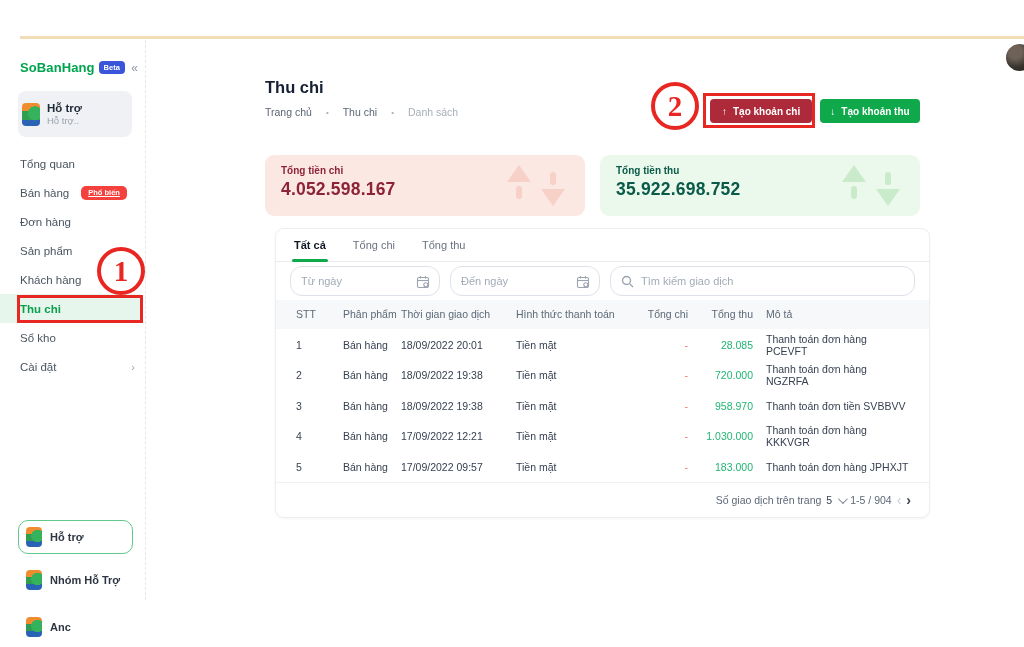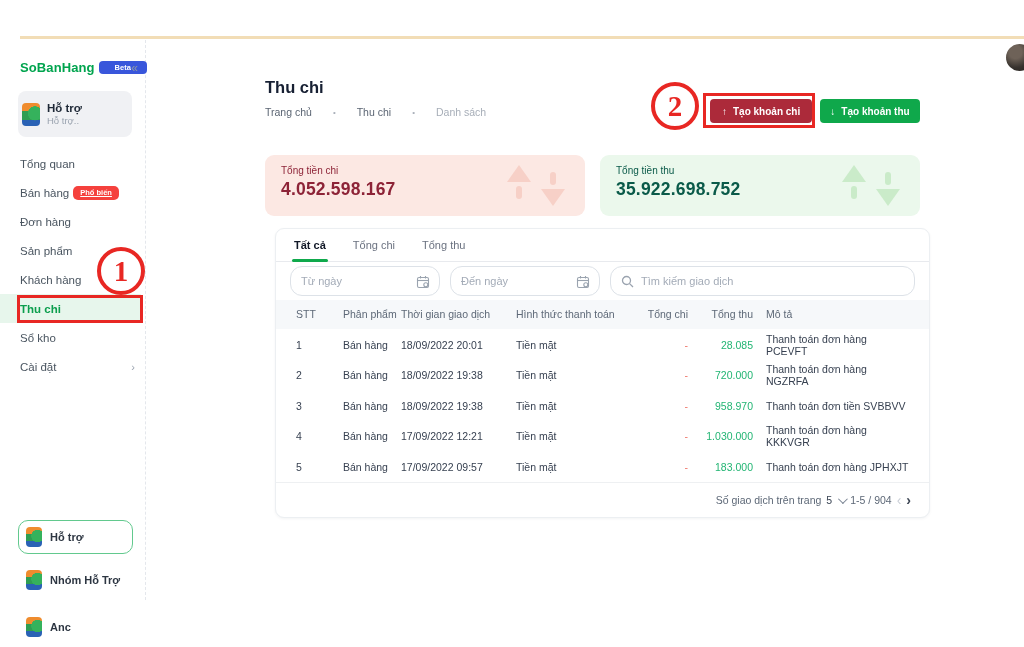--- a/index.html
+++ b/index.html
@@ -14,35 +14,35 @@
   .topline { position:absolute; left:20px; top:36px; width:1004px; height:3px; background:#f2ddb6; }
   .avatar { position:absolute; left:1006px; top:44px; width:27px; height:27px; border-radius:50%;
     background:radial-gradient(circle at 35% 30%, #6e6258 0 25%, #37322e 60%, #201d1a 100%); }
 
   
   .sidebar { position:absolute; left:0; top:40px; width:146px; height:560px; background:#fff;
     border-right:1px dashed #e4e7ec; }
   .logo-row { position:relative; padding:20px 0 0 20px; display:flex; align-items:center; }
   .brand { font-size:13px; font-weight:800; color:#00a44e; letter-spacing:.1px; }
   .beta { margin-left:4px; background:#3956db; color:#fff; font-size:7.5px; font-weight:700;
-    padding:2px 16px; border-radius:4px; }
+    padding:2px 5px; border-radius:4px; }
   .collapse { position:absolute; right:7px; top:21px; color:#8d97a5; font-size:12px; cursor:pointer; }
   .store-card { margin:16px 13px 0 18px; background:#f0f1f4; border-radius:8px; height:46px;
     display:flex; align-items:center; padding:0 8px 0 4px; gap:7px; }
   .store-ico { width:18px; height:23px; border-radius:4px; flex:0 0 auto;
     background-image:
       radial-gradient(circle at 72% 45%, #35b25c 0 38%, rgba(0,0,0,0) 40%),
       linear-gradient(180deg,#ef8c2e 0 34%, #2f9e52 34% 72%, #2a62b5 72% 100%);
   }
   .store-name { font-size:11.5px; font-weight:700; color:#1f2937; line-height:1.25; }
   .store-sub { font-size:9.5px; color:#9aa3af; line-height:1.25; }
   .nav { margin-top:12px; }
   .nav-item { position:relative; height:29px; display:flex; align-items:center; padding-left:20px;
     font-size:11.5px; color:#4a5560; cursor:pointer; }
-  .nav-badge { margin-left:4px; background:#f5413d; color:#fff; font-size:7.5px; font-weight:700;
+  .nav-badge { margin-left:12px; background:#f5413d; color:#fff; font-size:7.5px; font-weight:700;
     padding:2.5px 7px; border-radius:5px;text-decoration:underline; }
   .nav-item.active { background:#e7f6ec; color:#0b9e4d; font-weight:700; margin-right:4px; }
   .nav-chevron { position:absolute; right:10px; color:#9aa3af; font-size:11px; }
 
   .ann-box-1 { position:absolute; left:17px; top:295px; width:126px; height:28px;
     border:3px solid #e82723; z-index:5; pointer-events:none; }
   .ann-circle { position:absolute; width:48px; height:48px; border:4px solid #e82723; border-radius:50%;
     display:flex; align-items:center; justify-content:center; z-index:6; background:transparent;
     color:#e82723; font-family:"Liberation Serif","DejaVu Serif",serif; font-weight:700; font-size:29px;
     pointer-events:none; }
@@ -53,36 +53,36 @@
 
   .store-list { position:absolute; left:0; top:480px; width:146px; }
   .store-row { display:flex; align-items:center; gap:8px; padding-left:26px; height:24px;
     font-size:11px; font-weight:700; color:#2d3642; margin-bottom:23px; cursor:pointer; }
   .store-row.selected { margin-left:18px; margin-right:13px; padding-left:7px; height:34px;
     border:1.5px solid #62c98e; border-radius:10px; background:#fff; margin-bottom:14px; }
   .store-row .store-ico { width:16px; height:20px; }
 
   
   .page-title { position:absolute; left:265px; top:78px; font-size:16.5px; font-weight:800; color:#172033; }
-  .breadcrumb { position:absolute; left:265px; top:106px; display:flex; align-items:center; gap:21px;
+  .breadcrumb { position:absolute; left:265px; top:106px; display:flex; align-items:center; gap:14px;
     font-size:10.5px; color:#5b6573; }
   .crumb-sep { color:#aab0ba; font-size:8px; }
   .crumb-muted { color:#a7aeb8; }
 
   .btn { position:absolute; top:99px; height:24px; display:flex; align-items:center; gap:6px;
     padding:0 12px; border:none; border-radius:4px; color:#fff; font-size:10px; font-weight:700;
     font-family:inherit; cursor:pointer; }
   .btn .arrow { font-size:10px; }
   .btn-expense { left:710px; background:#ac2a3a; }
   .btn-income { left:820px; width:100px; background:#0fa84b; justify-content:center; padding:0 8px; }
 
   .sum-card { position:absolute; top:155px; width:320px; height:61px; border-radius:9px; padding:10px 16px; }
   .sum-card.exp { left:265px; background:#fce8e3; }
   .sum-card.inc { left:600px; background:#ebf8ec; }
-  .sum-label { font-size:10px; font-weight:400; }
+  .sum-label { font-size:10px; font-weight:700; }
   .sum-value { font-size:17.5px; font-weight:800; margin-top:3px; letter-spacing:.2px; }
   .exp .sum-label,.exp .sum-value { color:#8d2337; }
   .inc .sum-label,.inc .sum-value { color:#0a5a49; }
   .wm { position:absolute; right:20px; top:10px; display:flex; gap:10px; }
   .wm-col { display:flex; flex-direction:column; align-items:center; gap:4px; }
   .wm-col.dn { margin-top:7px; }
   .tri-up { width:0; height:0; border-left:12px solid transparent; border-right:12px solid transparent;
     border-bottom:17px solid; }
   .tri-dn { width:0; height:0; border-left:12px solid transparent; border-right:12px solid transparent;
     border-top:17px solid; }

